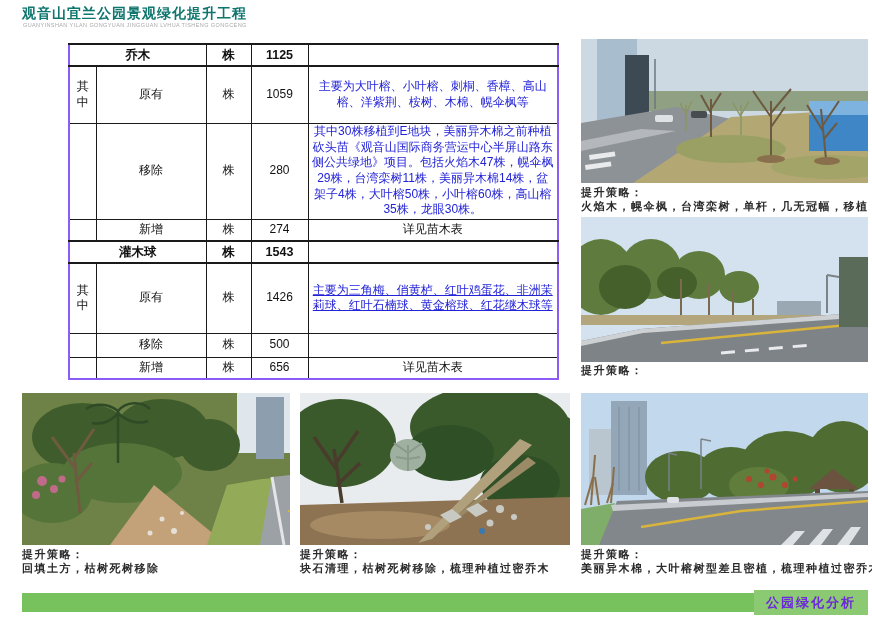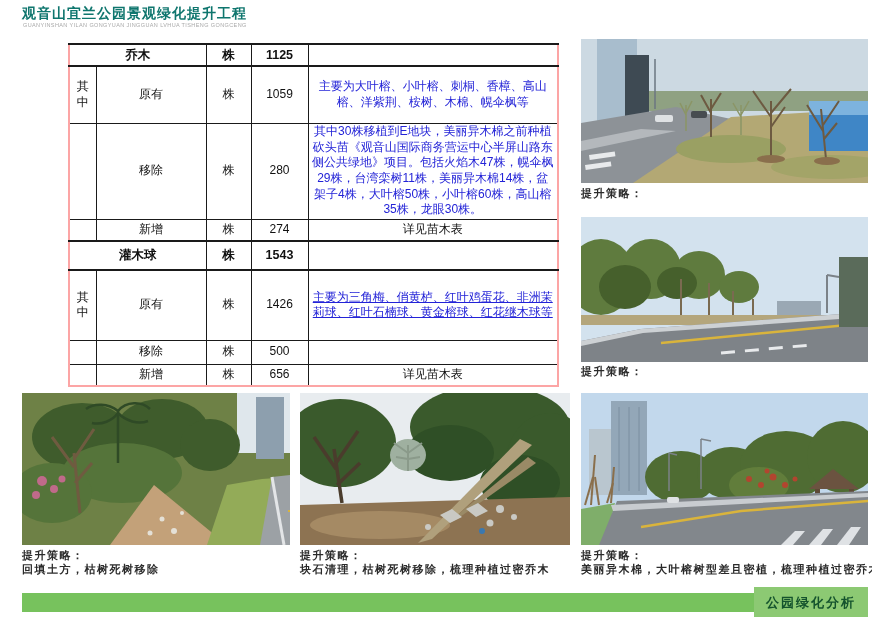--- a/index.html
+++ b/index.html
@@ -8,33 +8,33 @@
     font-family:"Liberation Sans","DejaVu Sans",sans-serif;color:#111;
   }
   .abs{position:absolute;}
   
   .hdr-title{left:22px;top:5px;font-size:14px;font-weight:bold;color:#0f766e;letter-spacing:1px;}
   .hdr-sub{left:23px;top:22px;font-size:5.5px;color:#a9a9a9;letter-spacing:.4px;}
   
   .tbl-wrap{left:68px;top:43px;}
   table.main{border-collapse:collapse;table-layout:fixed;width:489px;}
   table.main td{border:1px solid #1a1a1a;padding:0 3px;vertical-align:middle;text-align:center;font-size:12px;line-height:1.3;overflow:hidden;}
-  table.main{border:2px solid #fca5a5;}
+  table.main{border:2px solid #8b5cf6;}
   tr.section td{font-weight:bold;font-size:12.5px;border-top:2px solid #1a1a1a;border-bottom:2px solid #1a1a1a;}
   td.group-cell{font-size:12px;line-height:1.35;padding:0;}
   td.desc-blue{color:#2323d7;font-size:11.5px;}
   td.desc-blue-small{color:#2323d7;font-size:10.5px;text-align:left;line-height:1.5;padding:2px 5px;}
   td.desc-plain{font-size:11.5px;color:#111;}
   
-  .caption{font-size:11px;line-height:14px;color:#2b2b2b;font-weight:600;letter-spacing:1.5px;white-space:nowrap;}
+  .caption{font-size:11px;line-height:14px;color:#2b2b2b;font-weight:600;letter-spacing:1.5px;white-space:nowrap;font-family:Liberation Mono, monospace;}
   
   .photo{display:block;}
   
   .footer-bar{left:22px;top:593px;width:846px;height:19px;display:flex;justify-content:flex-end;align-items:center;}
-  .footer-label{height:31px;display:flex;align-items:center;padding:0 12px;font-size:13px;font-weight:bold;color:#14532d;letter-spacing:2px;}
+  .footer-label{height:25px;display:flex;align-items:center;padding:0 12px;font-size:13px;font-weight:bold;color:#6d28d9;letter-spacing:2px;}
 </style>
 </head>
 <body>
 
 <div class="abs hdr-title">观音山宜兰公园景观绿化提升工程</div>
 <div class="abs hdr-sub">GUANYINSHAN YILAN GONGYUAN JINGGUAN LVHUA TISHENG GONGCENG</div>
 
 <div class="abs tbl-wrap">
   <table class="main">
     <colgroup>
@@ -65,21 +65,21 @@
       <td>280</td>
       <td class="desc-blue-small" style="color: rgb(35, 35, 215);">其中30株移植到E地块，美丽异木棉之前种植砍头苗《观音山国际商务营运中心半屏山路东侧公共绿地》项目。包括火焰木47株，幌伞枫29株，台湾栾树11株，美丽异木棉14株，盆架子4株，大叶榕50株，小叶榕60株，高山榕35株，龙眼30株。</td>
     </tr>
     <tr style="height:22px">
       <td class="group-cell"></td>
       <td>新增</td>
       <td>株</td>
       <td>274</td>
       <td class="desc-plain">详见苗木表</td>
     </tr>
-    <tr class="section" style="height:29px">
+    <tr class="section" style="height:22px">
       <td colspan="2">灌木球</td>
       <td>株</td>
       <td>1543</td>
       <td></td>
     </tr>
     <tr style="height:70px">
       <td class="group-cell">其中</td>
       <td>原有</td>
       <td>株</td>
       <td>1426</td>
@@ -130,20 +130,21 @@
       <path d="M160,96 L160,66 M160,78 L152,64 M160,76 L168,62"></path>
       <path d="M105,92 L105,66 M105,76 L99,64 M105,74 L111,62"></path>
     </g>
     <ellipse cx="190" cy="120" rx="14" ry="4" fill="#8a6f4c"></ellipse>
     <ellipse cx="246" cy="122" rx="13" ry="4" fill="#8a6f4c"></ellipse>
   </svg>
 </div>
 
 <div class="abs caption" style="left:581px;top:186px;">
   <div>提升策略：</div>
+  <div>火焰木，幌伞枫，台湾栾树，单杆，几无冠幅，移植</div>
 </div>
 
 <div class="abs" style="left:581px;top:217px;">
   <svg class="photo" width="287" height="145" viewBox="0 0 287 145">
     <rect width="287" height="145" fill="#d3e2ee"></rect>
     <g fill="#5f7b3e">
       <ellipse cx="20" cy="60" rx="34" ry="38"></ellipse>
       <ellipse cx="70" cy="52" rx="30" ry="30"></ellipse>
       <ellipse cx="118" cy="58" rx="26" ry="24"></ellipse>
       <ellipse cx="158" cy="70" rx="20" ry="16"></ellipse>

